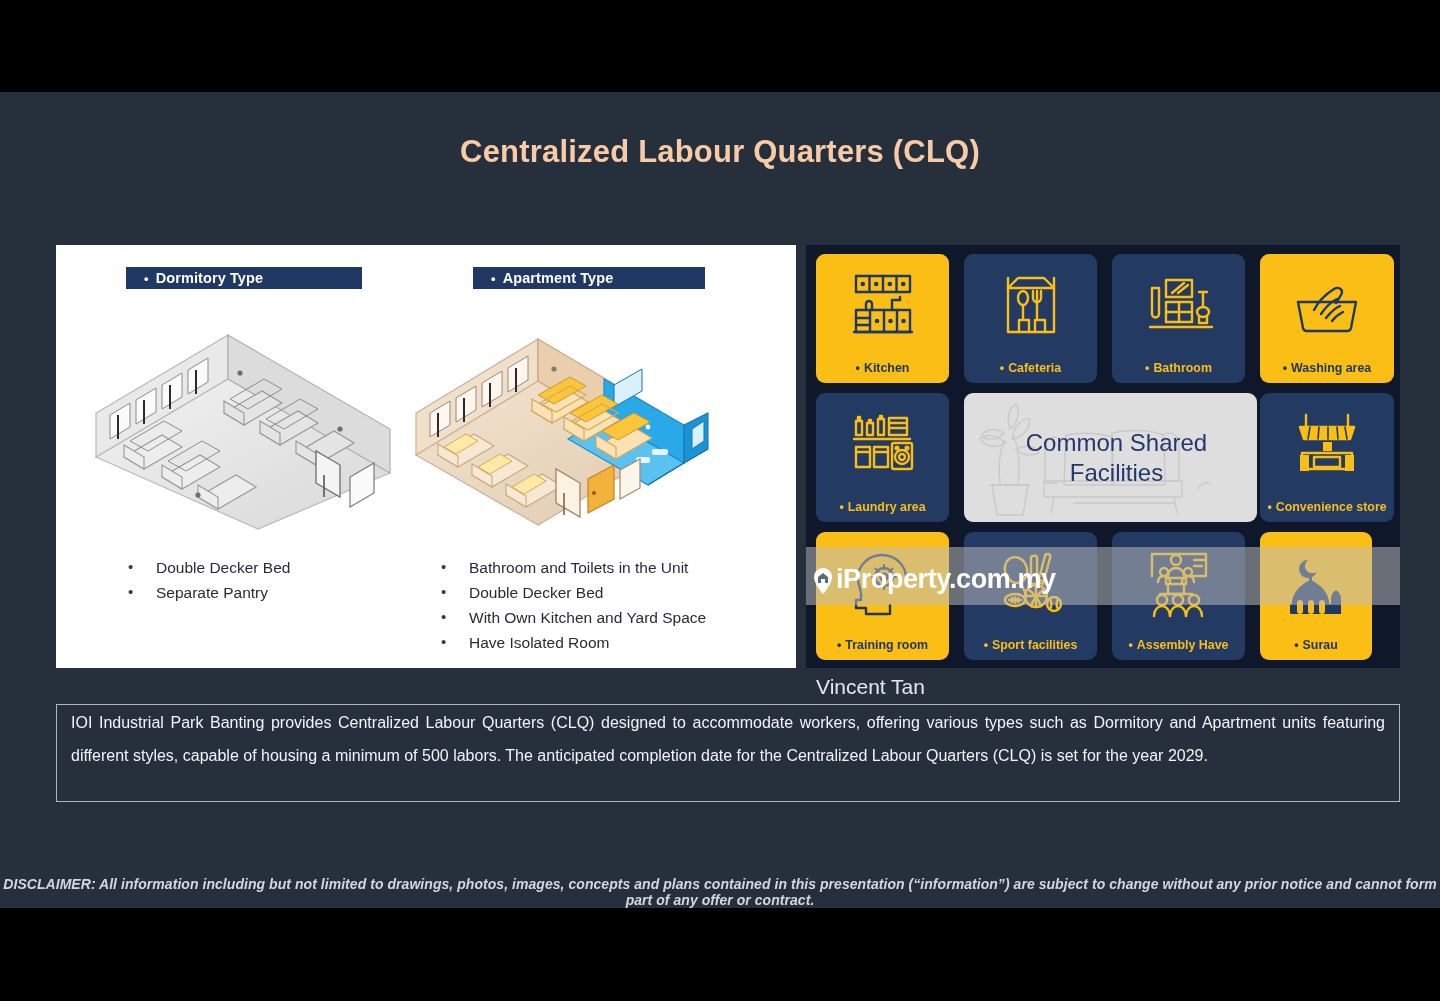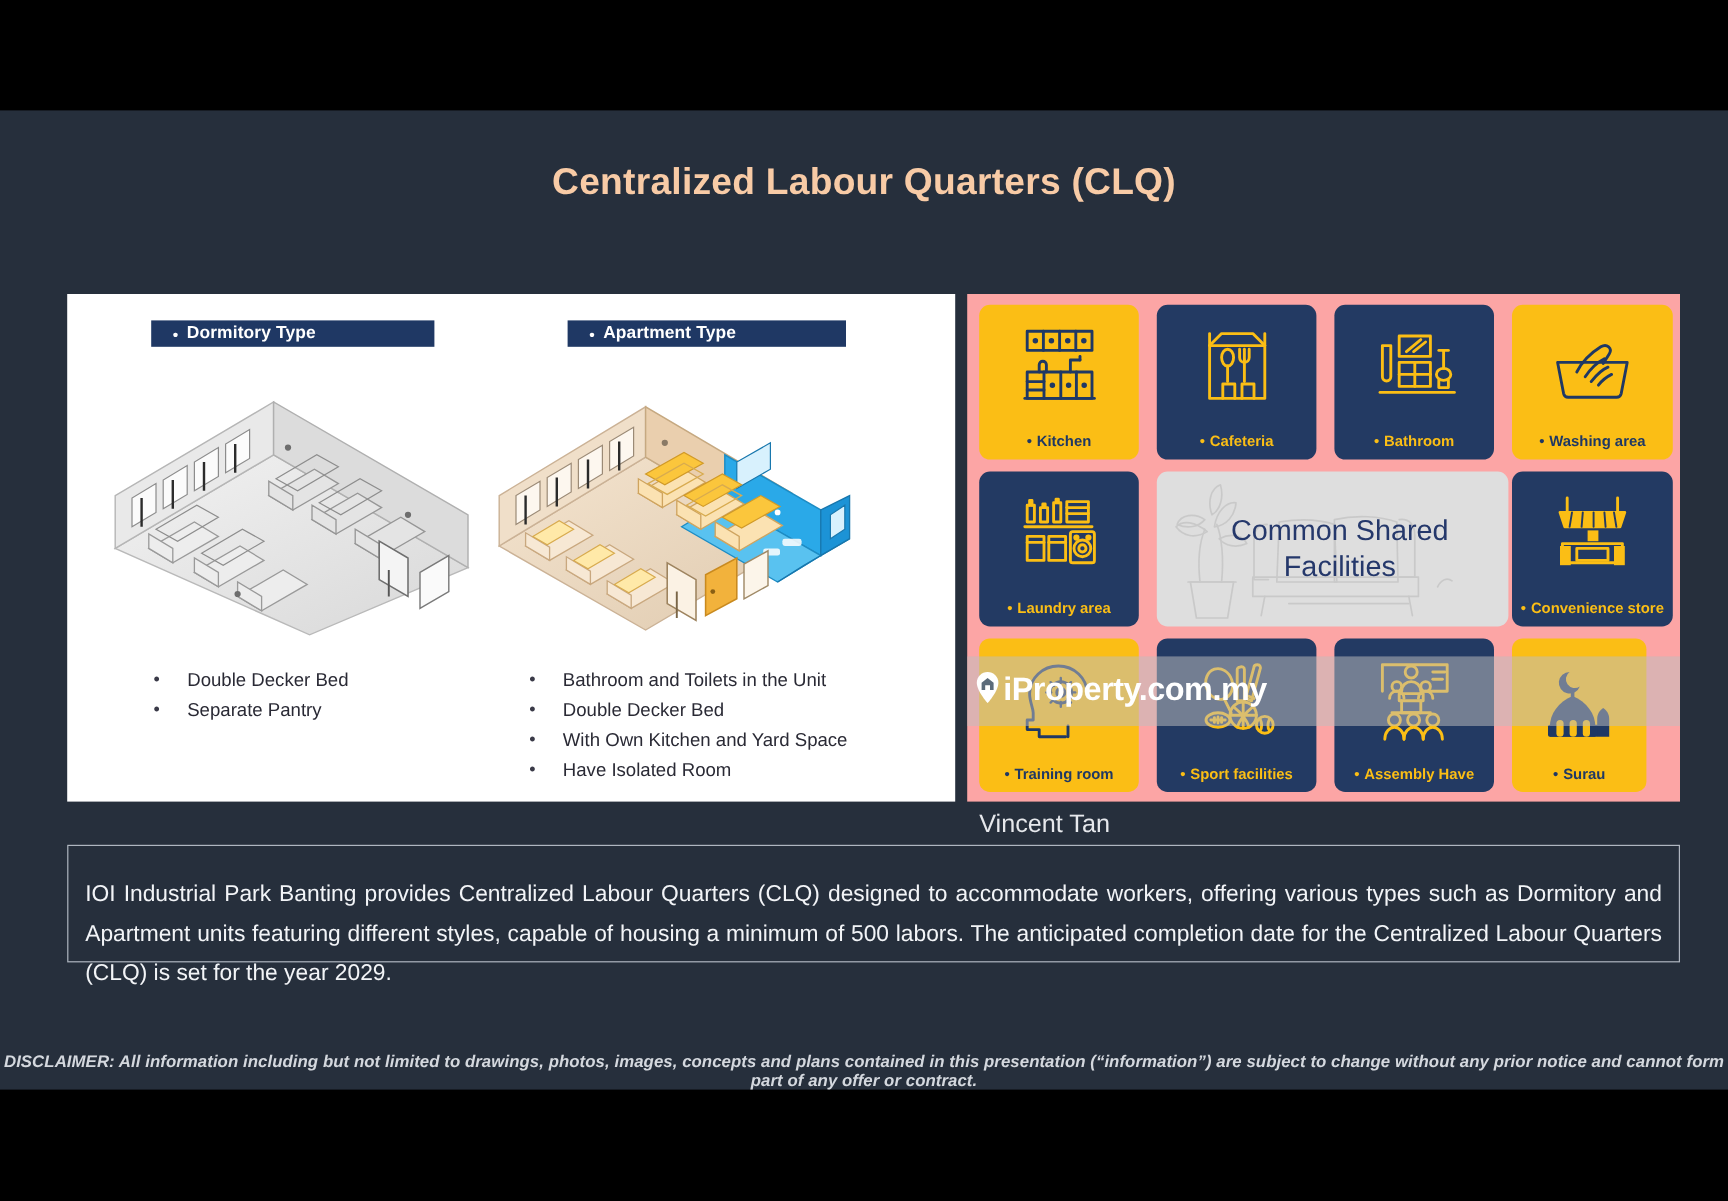--- a/index.html
+++ b/index.html
@@ -42,21 +42,21 @@
   .bul-left{left:62px;width:330px;}
   .bul-right{left:375px;width:360px;}
   .bullets ul{margin:0;padding:0;list-style:none;}
   .bullets li{position:relative;padding-left:38px;}
   .bullets li:before{
     content:"•";position:absolute;left:10px;top:-1px;color:#3A3A48;font-size:15px;
   }
 
   
   .right-card{
-    position:absolute;left:806px;top:153px;width:594px;height:423px;background:#fca5a5;
+    position:absolute;left:806px;top:153px;width:594px;height:423px;background:#0f172a;
   }
   .tile-grid{position:absolute;left:10px;top:9px;width:578px;height:406px;}
   .tile{
     position:absolute;border-radius:9px;overflow:hidden;
     display:flex;flex-direction:column;align-items:center;justify-content:flex-start;
   }
   .tile .ico{margin-top:16px;width:78px;height:70px;}
   .tile .ico svg{width:100%;height:100%;display:block;}
   .tile .lbl{
     position:absolute;bottom:8px;left:0;width:100%;text-align:center;
@@ -75,38 +75,38 @@
     text-align:center;font-weight:400;
   }
   .center-tile .sofa{position:absolute;left:0;top:0;width:100%;height:100%;z-index:1;opacity:.55;}
 
   
   .wm-band{
     position:absolute;left:806px;top:455px;width:594px;height:58px;
     background:rgba(190,190,190,.52);
   }
   .wm{
-    position:absolute;left:812px;top:467px;height:36px;display:flex;align-items:flex-start;
+    position:absolute;left:812px;top:467px;height:36px;display:flex;align-items:flex-end;
     color:#ffffff;font-size:27px;font-weight:bold;letter-spacing:-.4px;
   }
   .wm .pin{width:22px;height:28px;margin-right:2px;}
   .wm .pin svg{width:100%;height:100%;display:block;}
 
   .author{
     position:absolute;left:816px;top:583px;color:#E6E8EC;font-size:21px;font-weight:400;
   }
 
   
   .desc-box{
     position:absolute;left:56px;top:612px;width:1344px;height:98px;
     border:1px solid #AFB6C0;box-sizing:border-box;
   }
   .desc-text{
-    position:absolute;left:14px;top:24px;width:1314px;
-    color:#F2F4F7;font-size:19px;line-height:33px;text-align:justify;
+    position:absolute;left:14px;top:1px;width:1314px;
+    color:#F2F4F7;font-size:16px;line-height:33px;text-align:justify;
   }
   .desc-text p{margin:0;}
 
   
   .disclaimer{
     position:absolute;left:0;top:784px;width:1440px;text-align:center;
     color:#D4D8DE;font-size:14px;font-style:italic;font-weight:bold;letter-spacing:.05px;
   }
 </style>
 </head>

